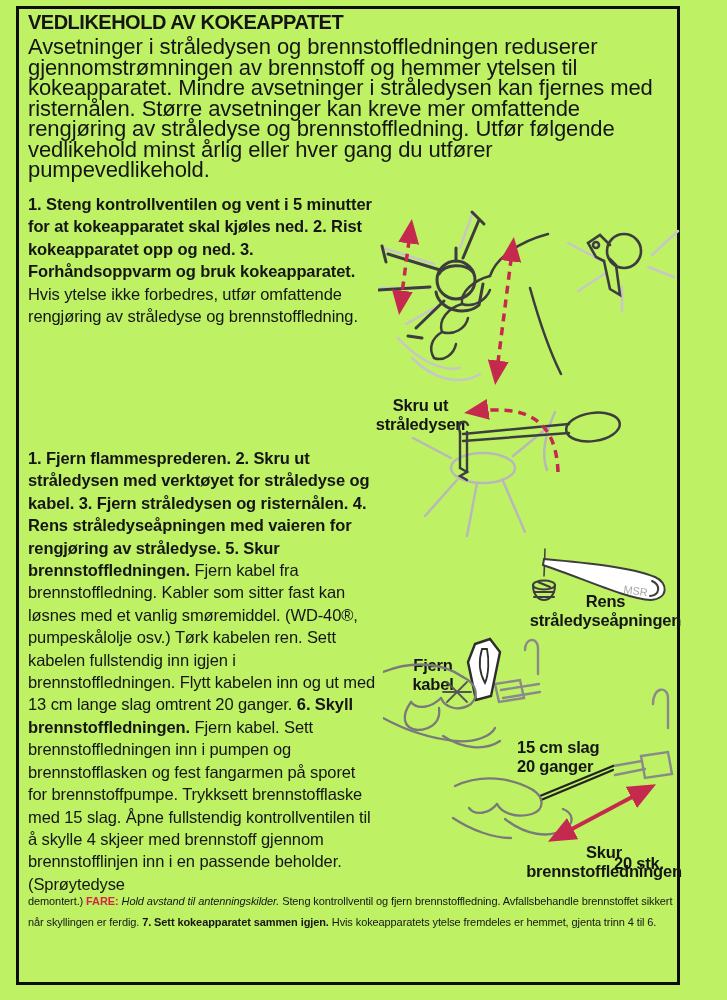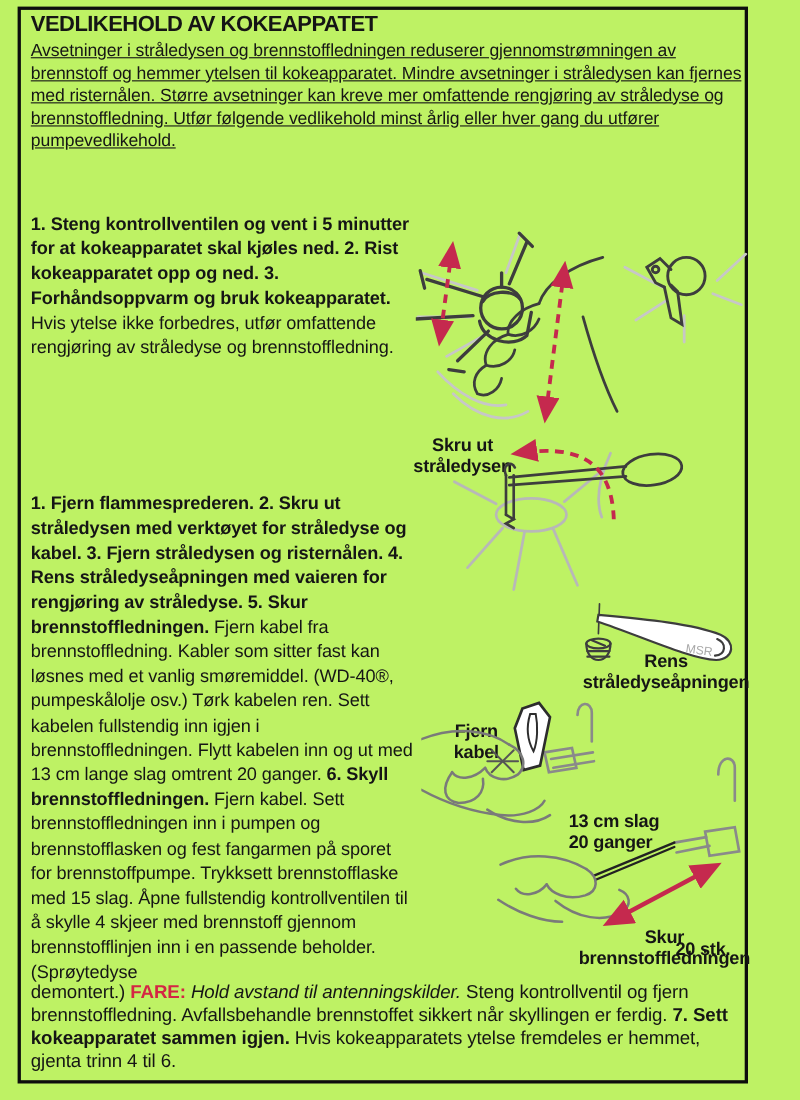--- a/index.html
+++ b/index.html
@@ -1,24 +1,24 @@
 <!DOCTYPE html>
 <html><head>
 <meta charset="utf-8">
 <style>
   html,body{margin:0;padding:0;background:#ffffff;}
   body{width:727px;height:1000px;font-family:"Liberation Sans",sans-serif;color:#151515;}
   .page{position:relative;width:727px;height:1000px;background:#bef264;overflow:hidden;}
   .frame{position:absolute;left:16px;top:6px;width:664px;height:979px;border:3px solid #0d0d0d;box-sizing:border-box;}
   .abs{position:absolute;}
   .title{font-size:20px;font-weight:700;letter-spacing:-0.5px;}
-  .intro{font-size:16px;line-height:20.5px;letter-spacing:-0.1px;text-decoration:underline;}
+  .intro{font-size:22px;line-height:20.5px;letter-spacing:-0.1px;}
   .h{font-weight:700;font-size:16px;line-height:21px;letter-spacing:-0.2px;}
   .para{font-size:16.5px;line-height:22.4px;letter-spacing:-0.1px;}
-  .footer{font-size:17px;line-height:21px;letter-spacing:-0.1px;}
+  .footer{font-size:11px;line-height:21px;letter-spacing:-0.1px;}
   .b{font-weight:700;}
   .i{font-style:italic;}
   .fare{font-weight:700;color:#D42644;}
   .figlabel{font-weight:700;font-size:16.5px;line-height:19px;letter-spacing:-0.2px;}
   .ctr{text-align:center;}
   svg{display:block;}
 </style>
 </head>
 <body>
 
@@ -198,18 +198,18 @@
     <g stroke="#7a7a7a" stroke-width="2.3" fill="none" stroke-linecap="round">
       <path d="M10 108 C36 96 66 99 88 112"></path>
       <path d="M88 112 C100 120 99 132 87 136 C70 141 56 134 52 126"></path>
       <path d="M52 126 C44 136 30 138 24 130"></path>
       <path d="M60 141 C80 157 104 161 120 151 C130 145 128 135 118 131"></path>
       <path d="M8 140 C26 152 48 160 66 160"></path>
     </g>
     <path d="M110 160 L204 110" stroke="#C5294E" stroke-width="4" fill="none" marker-start="url(#ah3)" marker-end="url(#ah3)"></path>
   </svg>
   <div class="abs figlabel" style="left:517px;top:738px;width:95px;">
-    <div>13 cm slag</div>
+    <div>15 cm slag</div>
     <div>20 ganger</div>
   </div>
   <div class="abs figlabel" style="left:614px;top:814px;margin-top:40px;">20 stk.</div>
   <div class="abs figlabel ctr" style="left:523px;top:843px;width:162px;">Skur brennstoffledningen</div>
 </div>
 
 </body></html>

